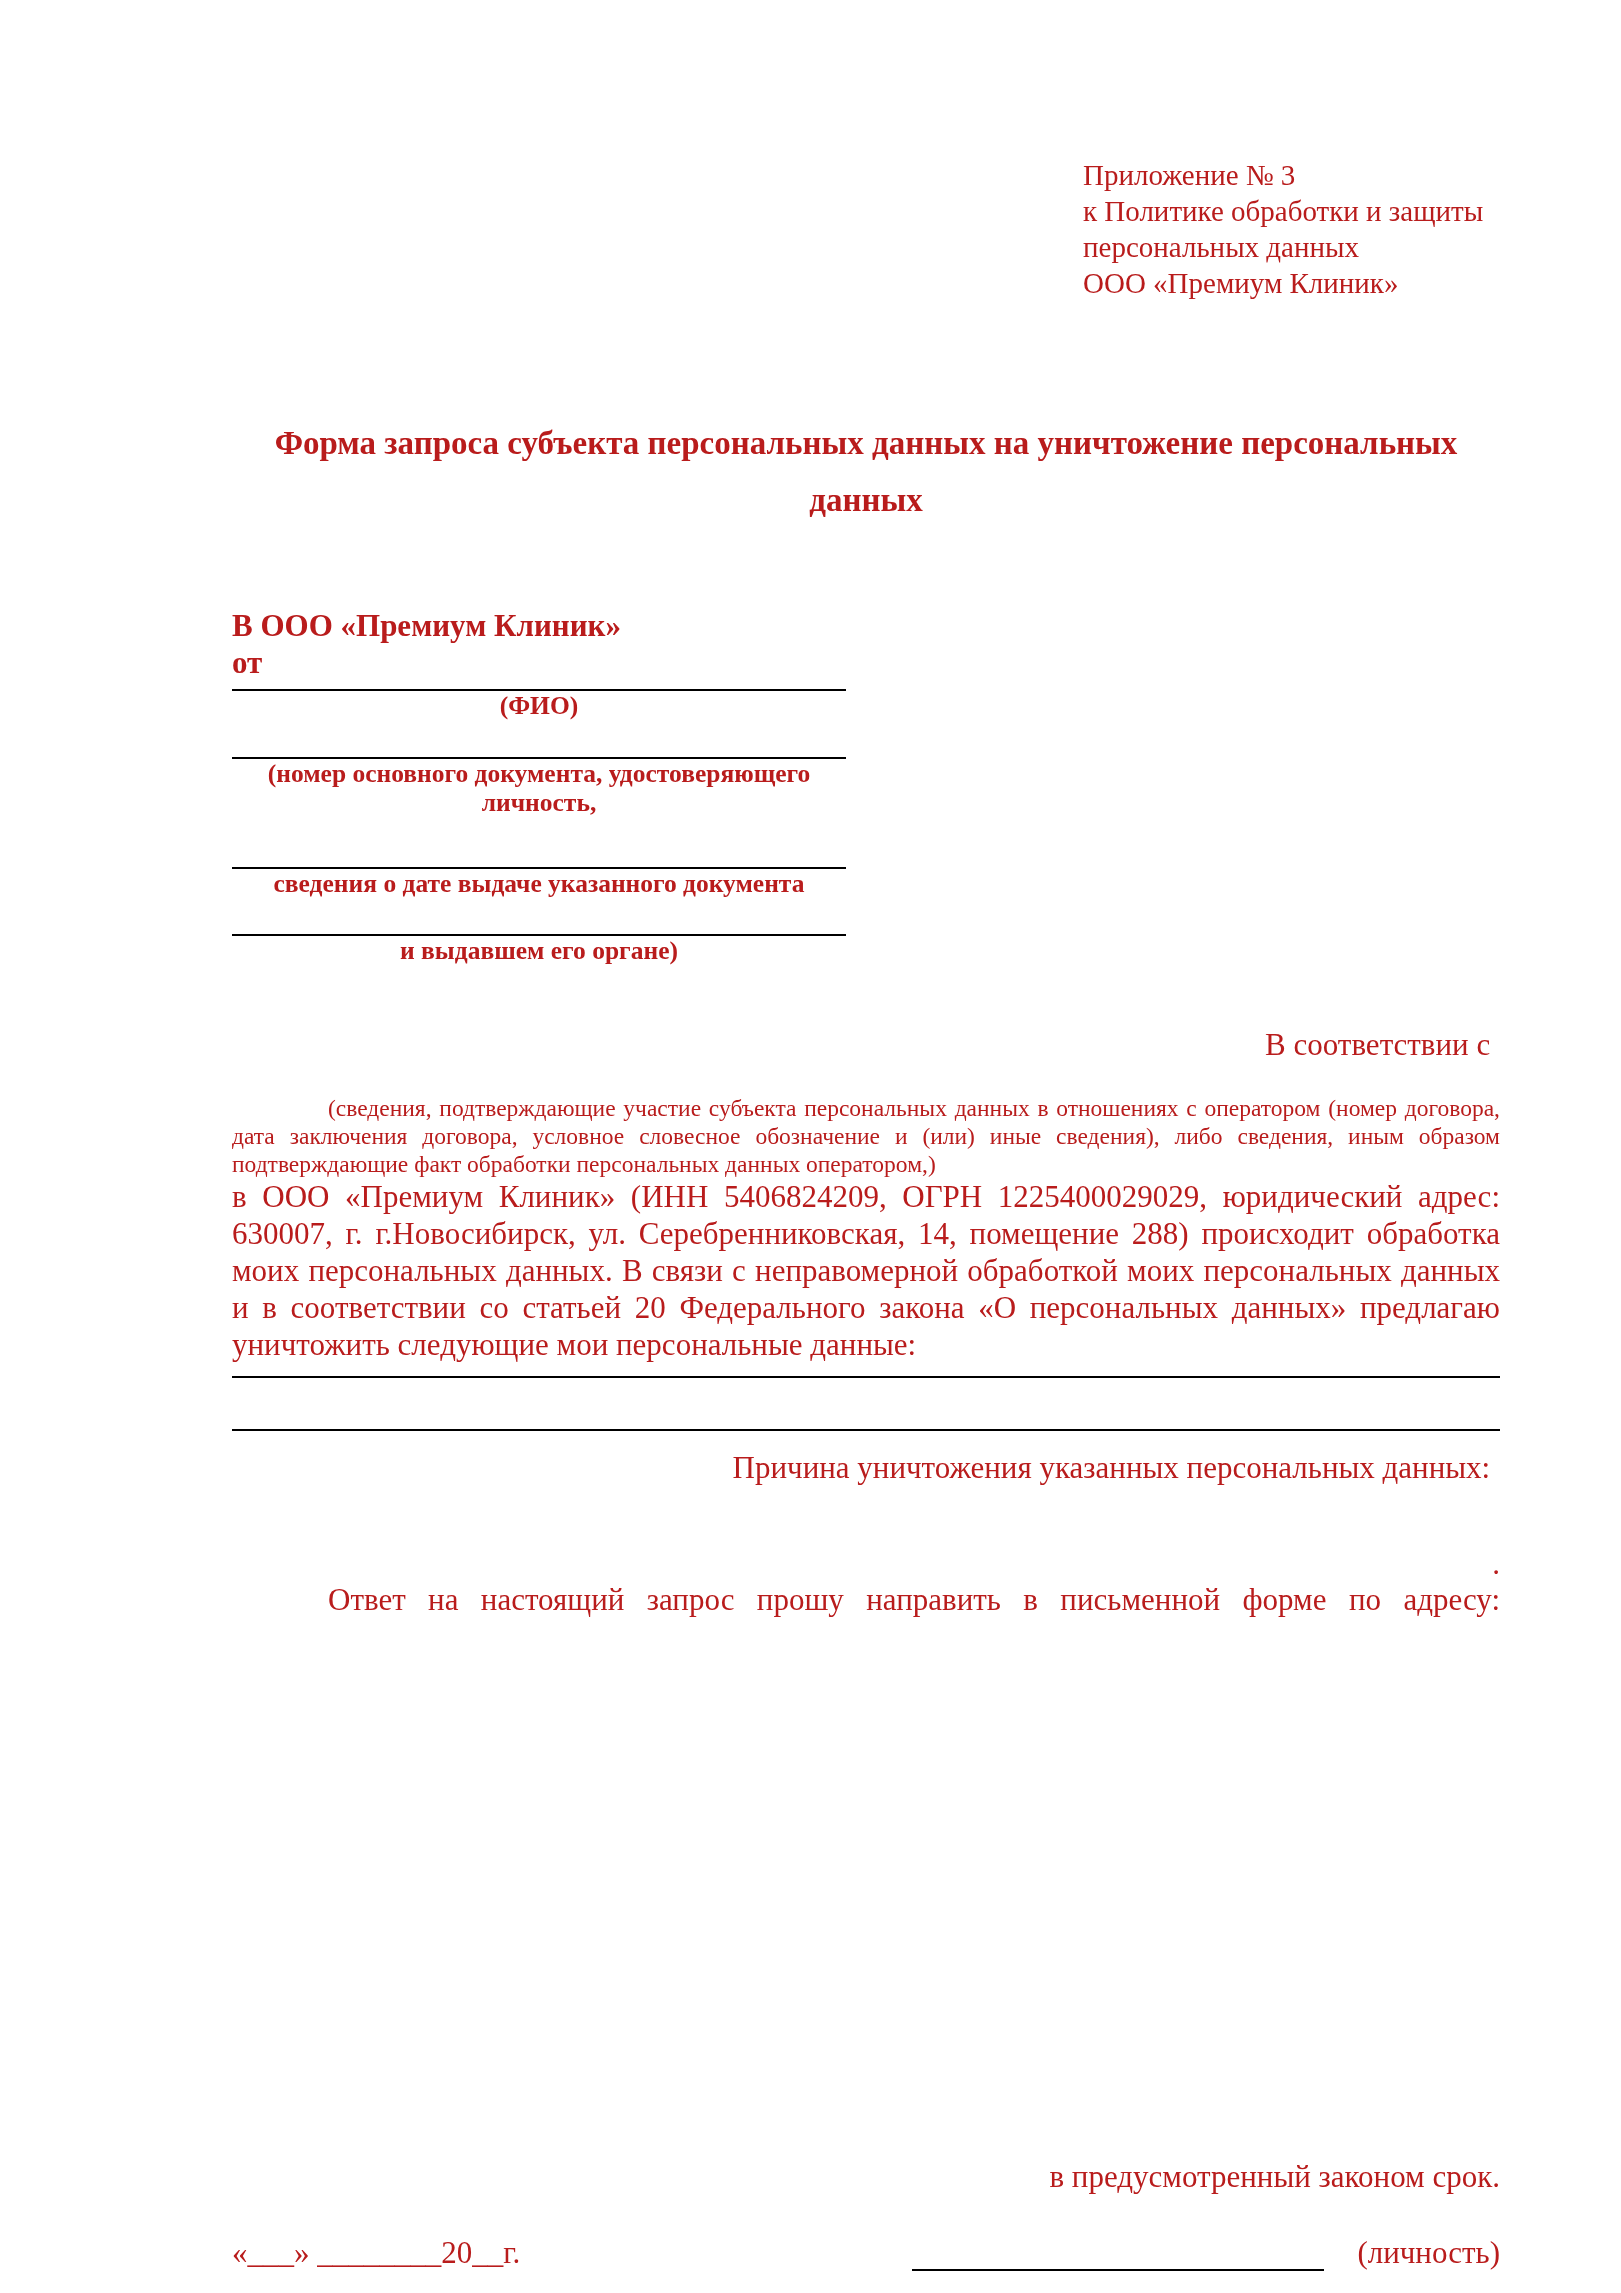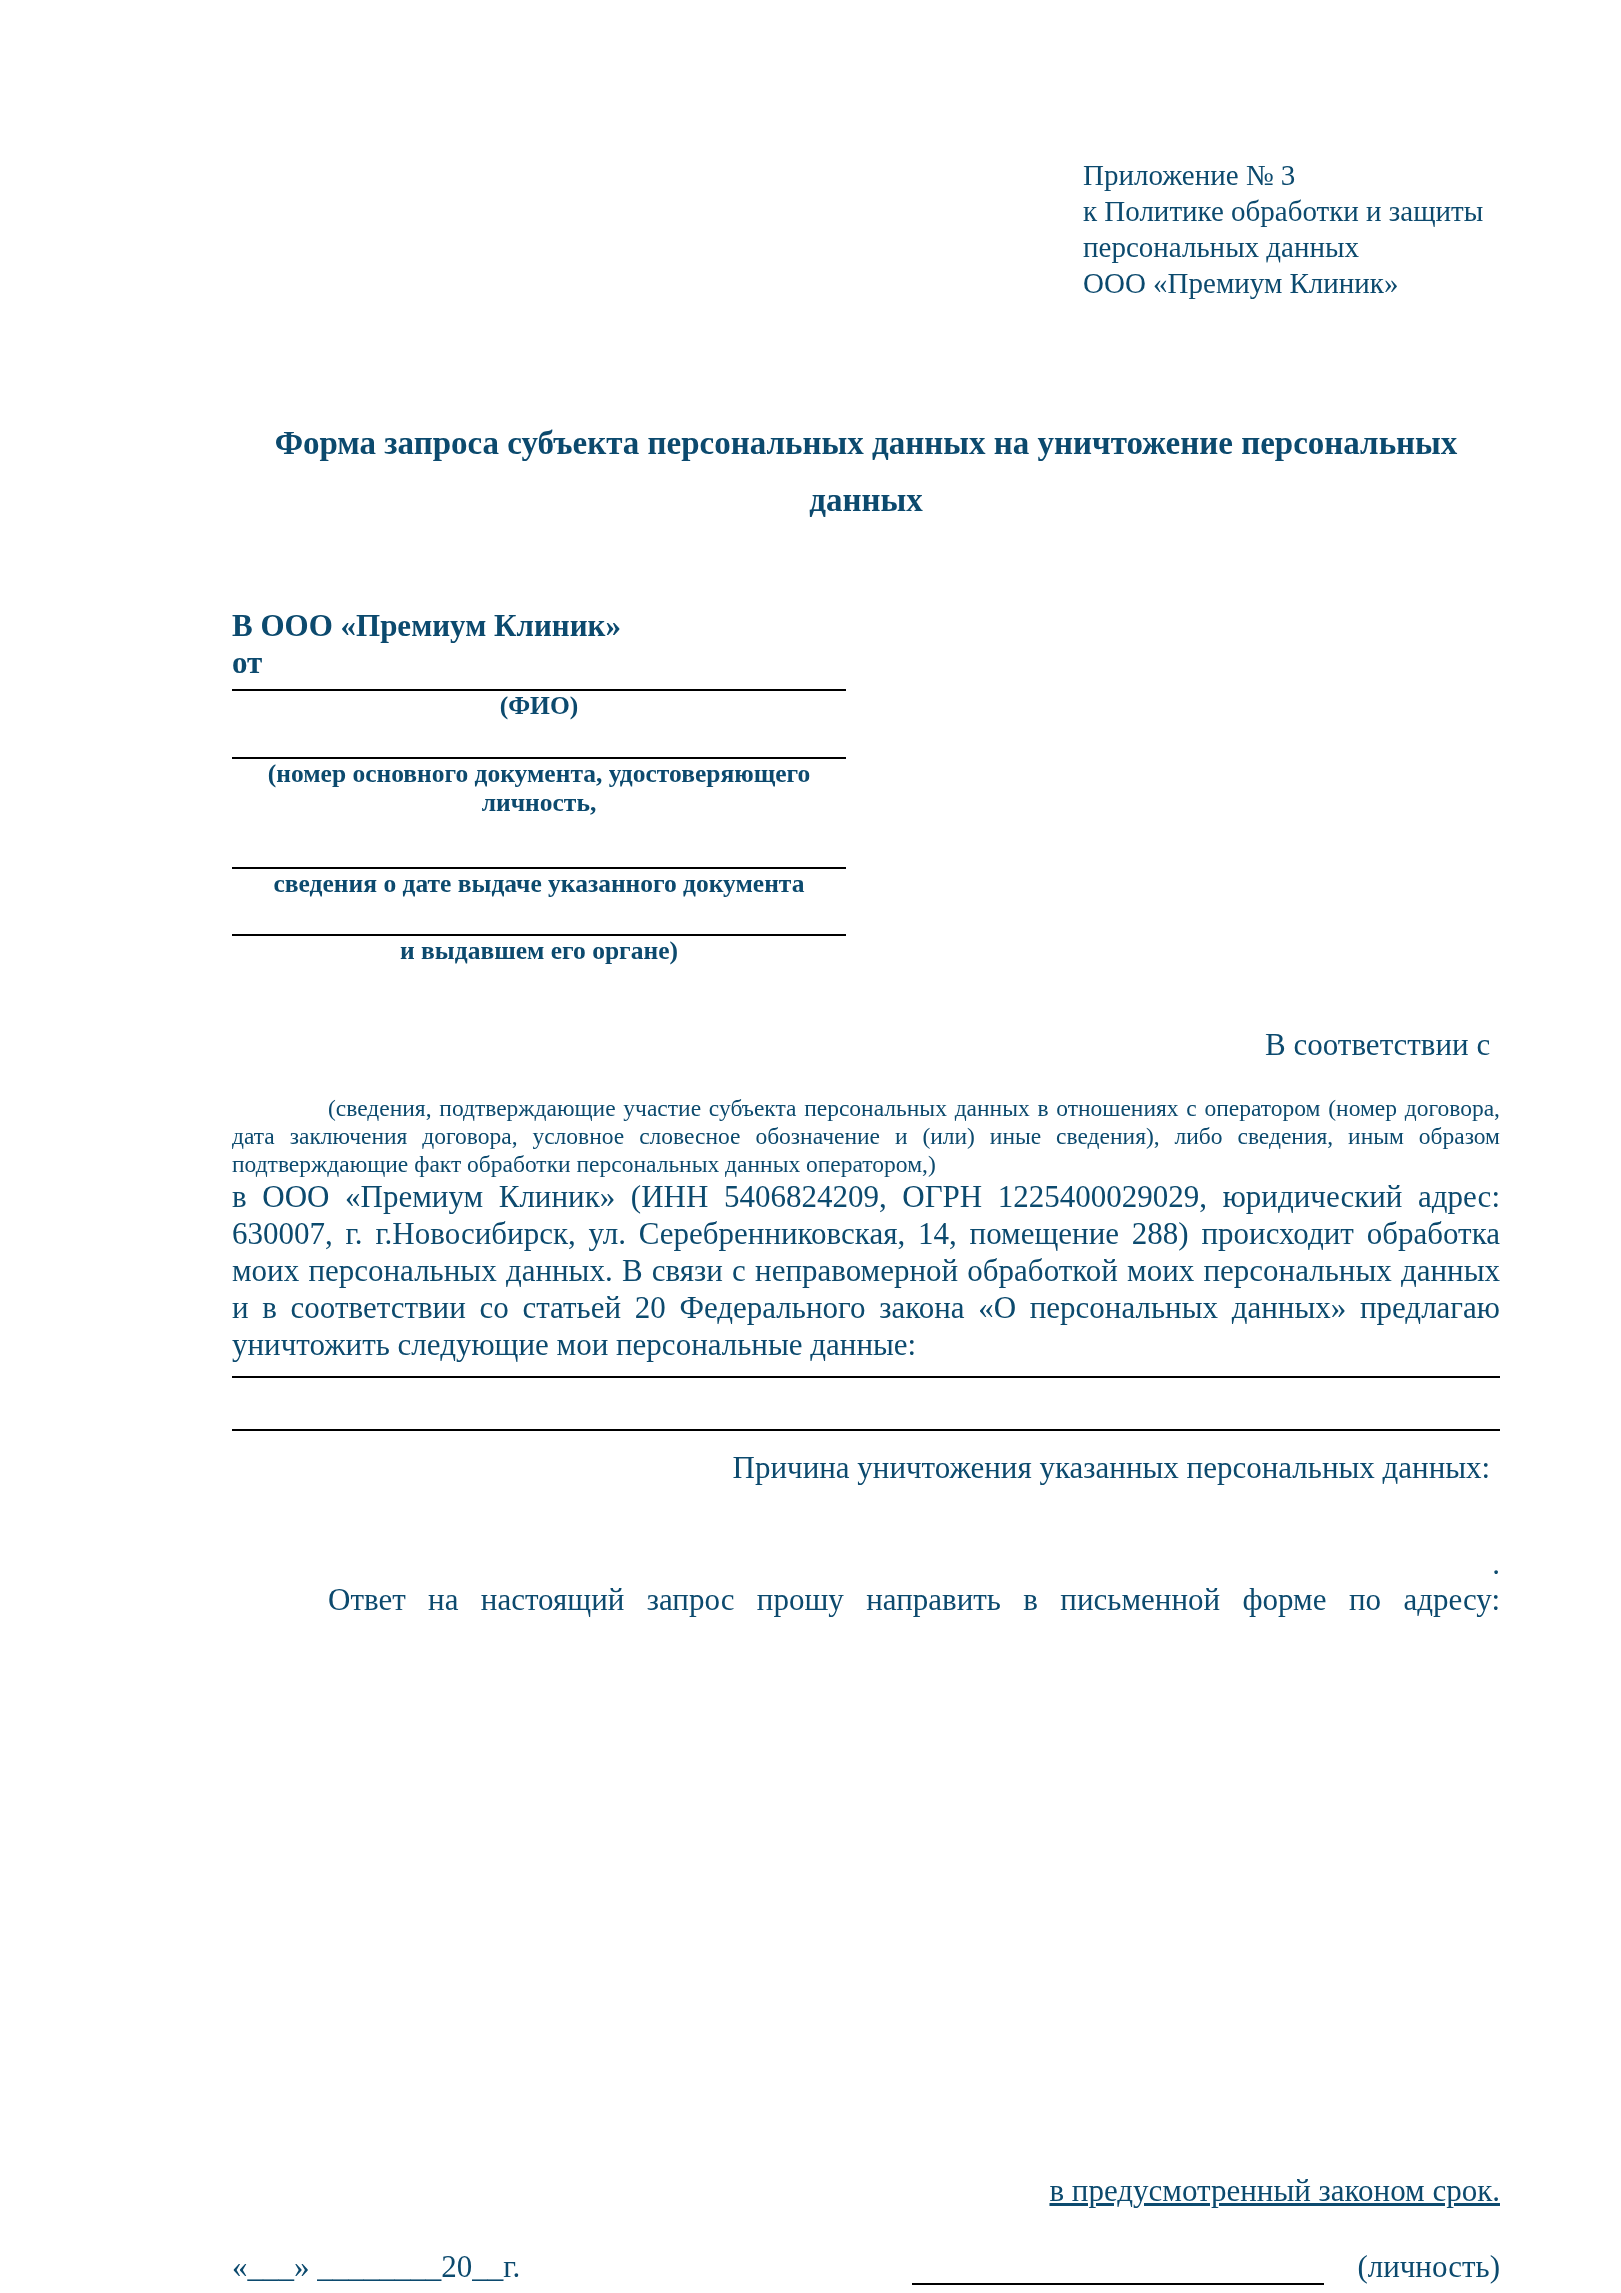--- a/index.html
+++ b/index.html
@@ -7,21 +7,21 @@
     padding: 0;
     background: #ffffff;
   }
   .page {
     position: relative;
     width: 1621px;
     height: 2294px;
     box-sizing: border-box;
     padding: 157px 121px 0 232px;
     background: #ffffff;
-    color: #0c4a6e;
+    color: #b91c1c;
     font-family: "Liberation Serif", "DejaVu Serif", serif;
     font-size: 31px;
     line-height: 37px;
     overflow: hidden;
   }
   
   .appendix {
     margin-left: 851px;
     font-size: 29px;
     line-height: 36px;
@@ -85,21 +85,21 @@
   .blank.a { margin-top: 2px; }
   .blank.b { margin-top: 39px; }
   .reason { margin-top: 17.6px; }
   .period { line-height: 31px; padding-left: 3.9px; }
   .reply-lead {
     margin: 2px 0 0 0;
     text-align: justify;
     text-align-last: justify;
     text-indent: 96px;
   }
-  .address-row { margin-top: 15px; text-decoration: underline; }
+  .address-row { margin-top: 1px; }
   .sig-row {
     margin-top: 39px;
     display: flex;
     align-items: flex-end;
     gap: 33px;
   }
   .spacer { flex: 1 1 auto; }
   .sig-cap { white-space: nowrap; }
 </style>
 </head>

